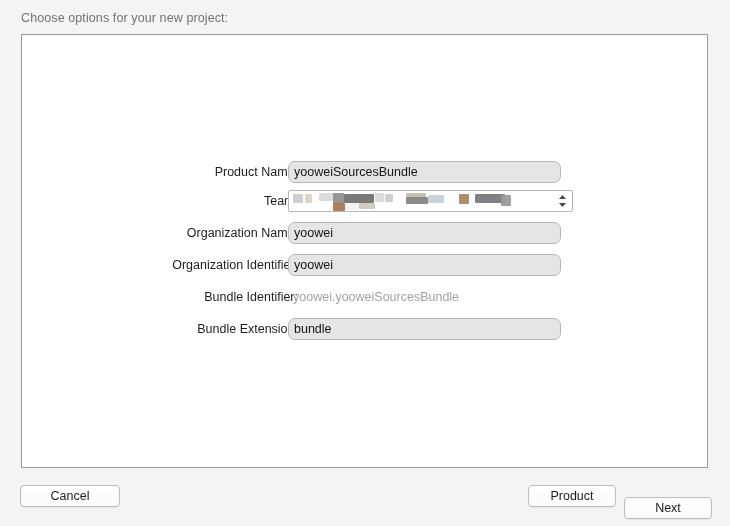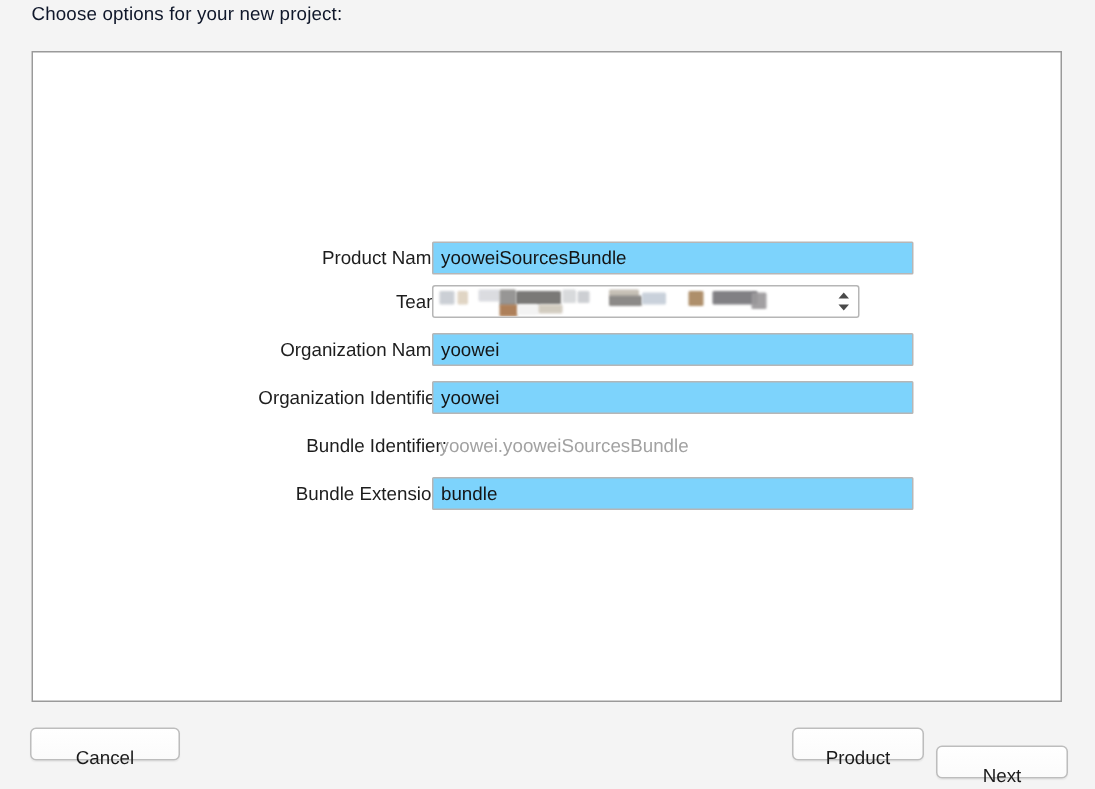--- a/index.html
+++ b/index.html
@@ -13,23 +13,23 @@
     font-family: "Liberation Sans", sans-serif;
     -webkit-font-smoothing: antialiased;
     overflow: hidden;
     position: relative;
   }
 
   
   .prompt {
     position: absolute;
     left: 21px;
-    top: 2px;
-    font-size: 12.5px;
-    color: #0f172a;
+    top: 11px;
+    font-size: 12.5px;
+    color: #737373;
     letter-spacing: 0.1px;
     white-space: nowrap;
   }
 
   
   .panel {
     position: absolute;
     left: 21px;
     top: 34px;
     width: 687px;
@@ -59,26 +59,26 @@
     top: 4px;
     font-size: 12.5px;
     color: #1d1d1d;
     white-space: nowrap;
     text-align: right;
   }
   .field {
     position: absolute;
     left: 266px;       
     top: 0;
-    width: 321px;
-    height: 22px;
-    box-sizing: border-box;
-    background: #7dd3fc;
+    width: 273px;
+    height: 22px;
+    box-sizing: border-box;
+    background: #e5e5e5;
     border: 1px solid #b6b6b6;
-    border-radius: 1px;
+    border-radius: 7px;
     font-family: "Liberation Sans", sans-serif;
     font-size: 12.5px;
     color: #141414;
     padding: 0 5px;
     line-height: 20px;
     outline: none;
   }
 
   
   .field-readonly {
@@ -144,21 +144,21 @@
     height: 22px;
     background: linear-gradient(#ffffff, #fbfbfb);
     border: 1px solid #bdbdbd;
     border-radius: 4px;
     font-family: "Liberation Sans", sans-serif;
     font-size: 12.5px;
     color: #1b1b1b;
     text-align: center;
     line-height: 20px;
     box-shadow: 0 1px 1px rgba(0,0,0,0.06);
-    padding: 9px;
+    padding: 0;
     cursor: default;
     white-space: nowrap;
   }
   .btn-cancel   { left: 20px;  top: 485px; width: 100px; }
   .btn-previous { left: 528px; top: 485px; width: 88px; }
   .btn-next     { left: 624px; top: 485px; width: 88px; margin-top: 12px; }
 </style>
 </head>
 <body>
 

